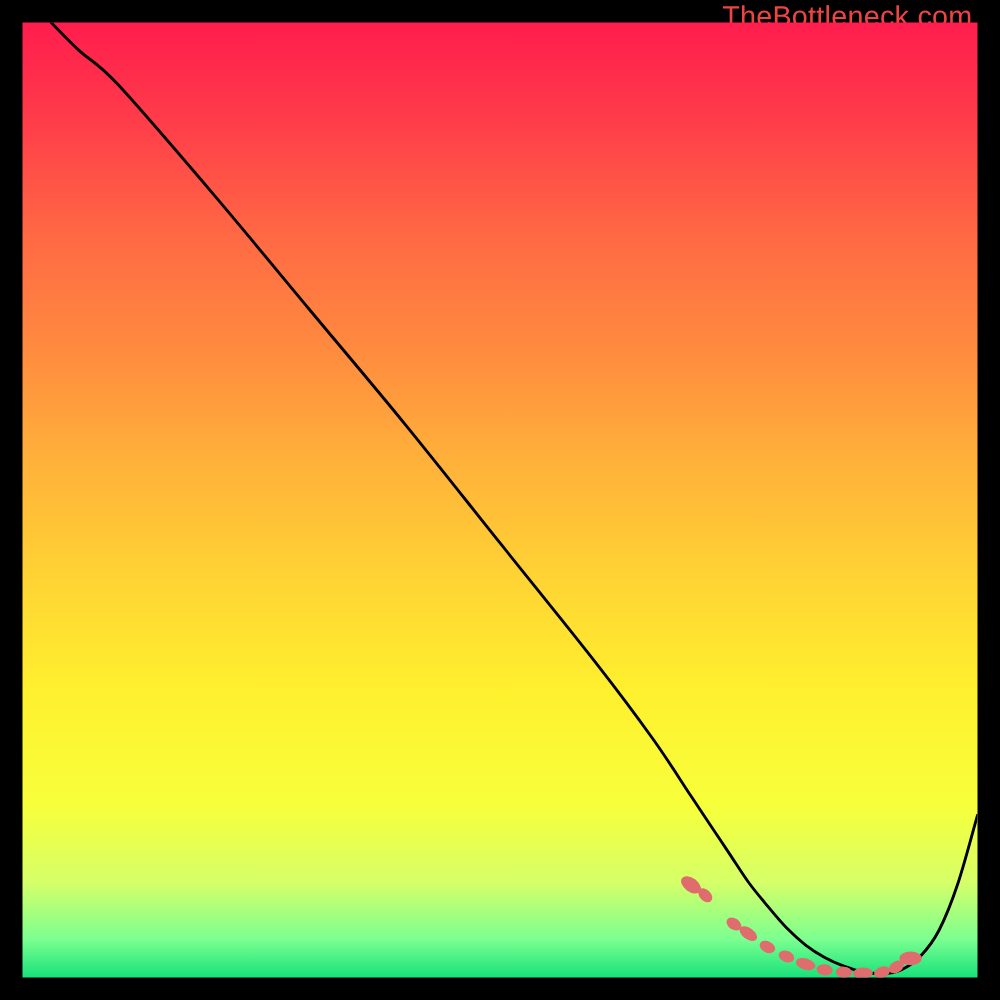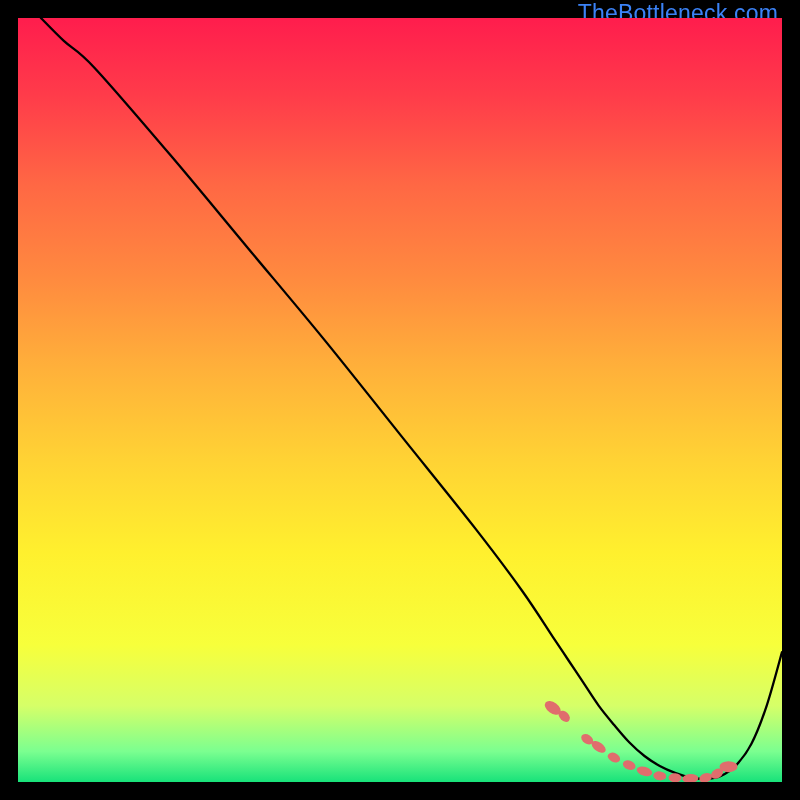--- a/index.html
+++ b/index.html
@@ -26,21 +26,21 @@
       #fff02e 70%,
       #f7ff3b 82%,
       #d6ff68 90%,
       #7bff90 96%,
       #18e27a 100%);
   }
   .watermark {
     position: absolute;
     top: 0px;
     right: 22px;
-    color: #3b82f6;
+    color: #ef4444;
     font-family: Arial, Helvetica, sans-serif;
     font-size: 23px;
     font-weight: 500;
     letter-spacing: 0.2px;
   }
   svg.curve {
     position: absolute;
     left: 0;
     top: 0;
     width: 764px;

